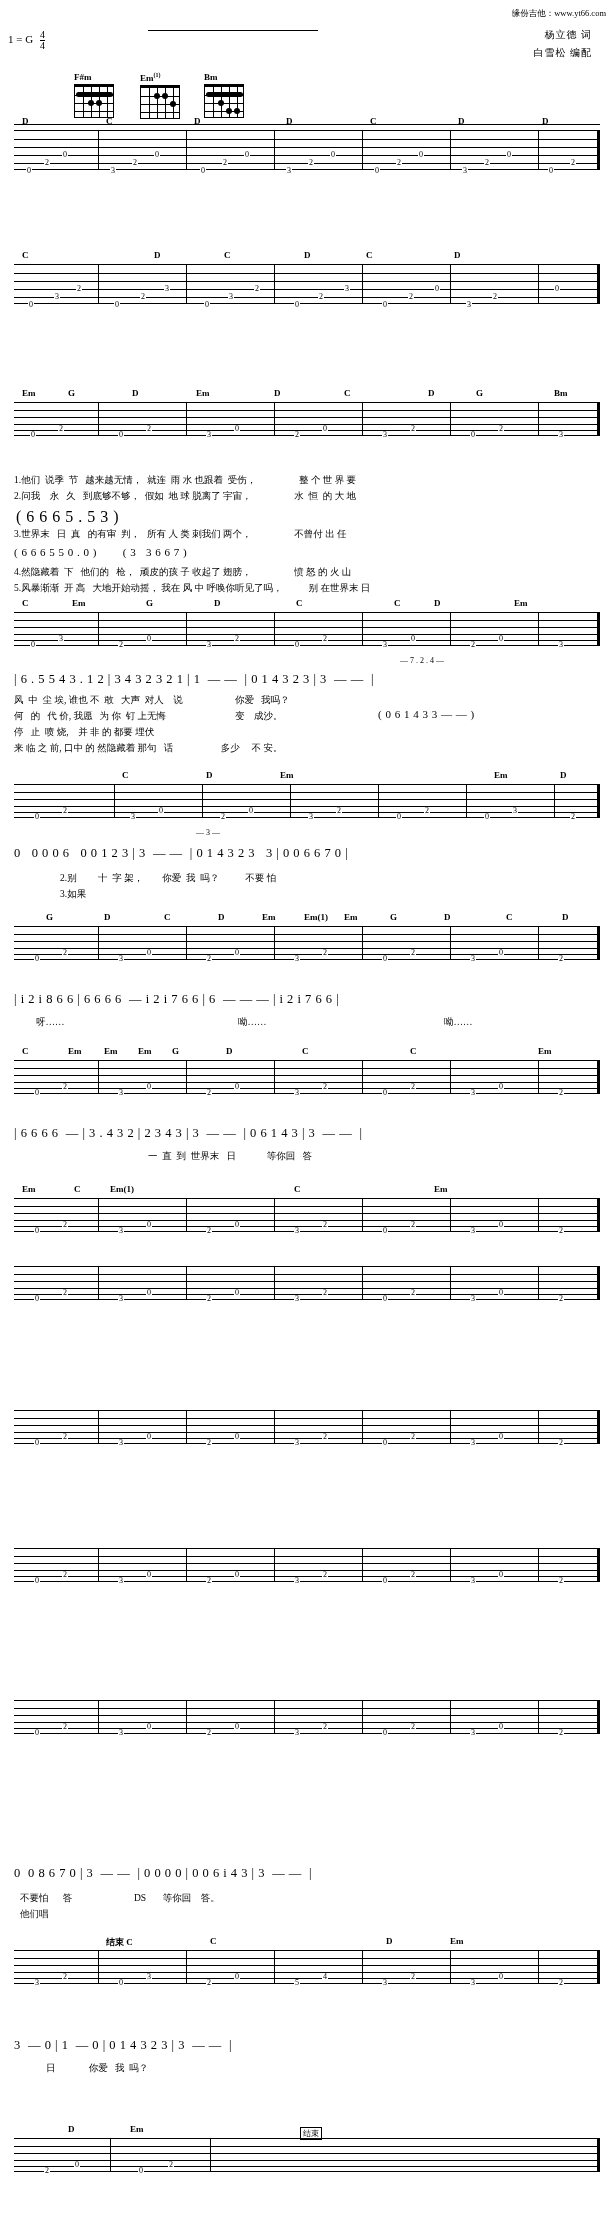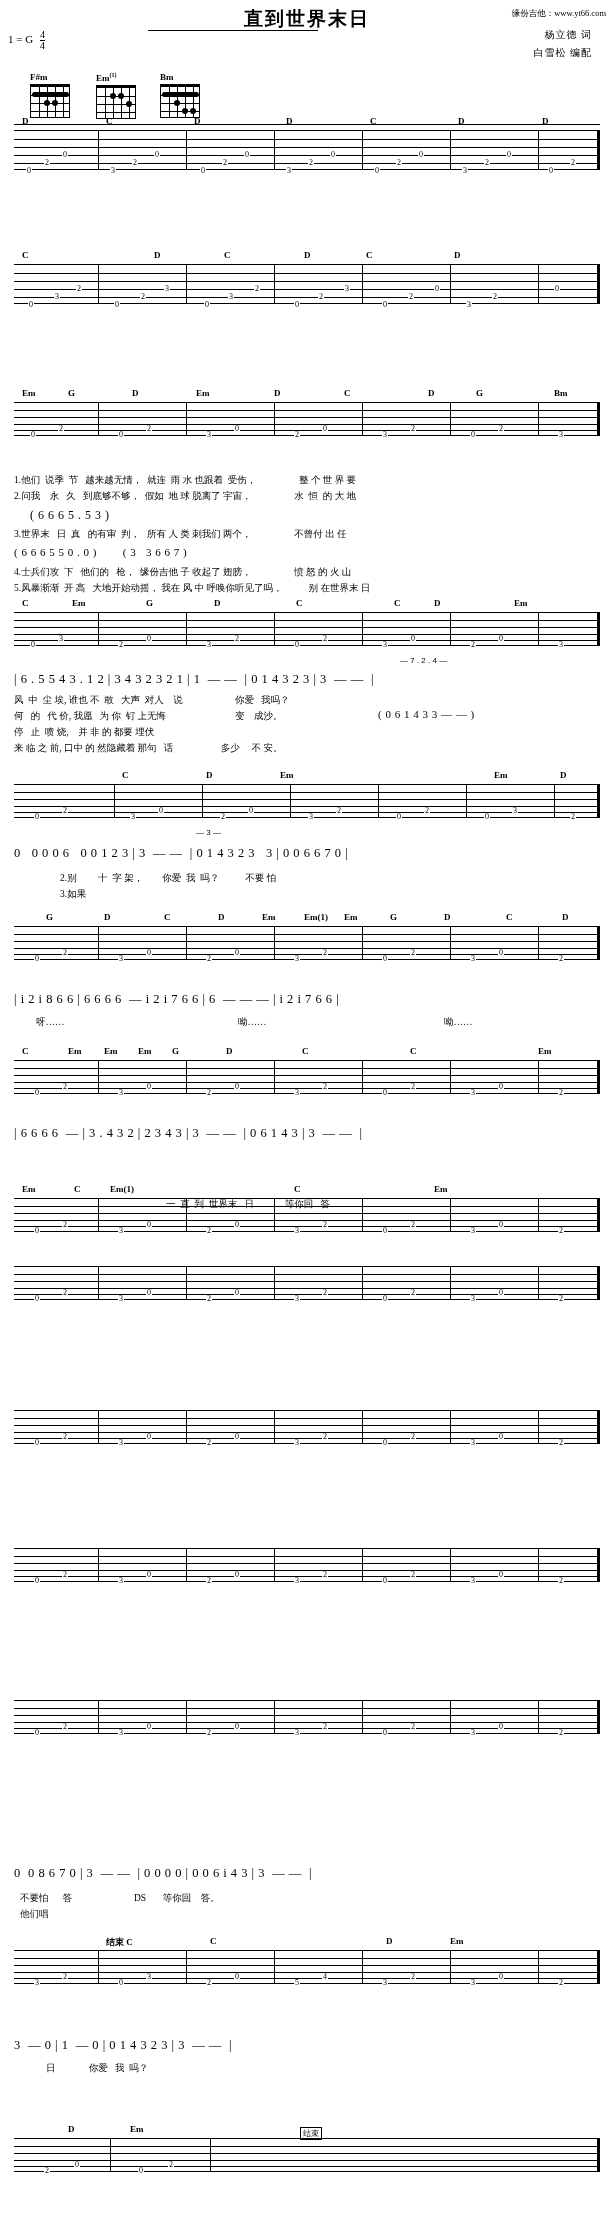--- a/index.html
+++ b/index.html
@@ -61,21 +61,21 @@
     vertical-align:middle;
     text-align:center;
     line-height:1;
     margin-left:4px;
     font-size:10px;
   }
   .keysig .frac .num{display:block;}
   .keysig .frac .den{display:block;border-top:1px solid #000;padding-top:0px;}
 
   
-  .chordbox{position:absolute;}
+  .chordbox{position:absolute;margin-left:44px;}
   .chordbox .cname{
     font-size:9px;
     text-align:left;
     margin-bottom:2px;
     font-family:"Liberation Serif", serif;
     font-weight:bold;
   }
   .chordbox .cname sup{font-size:6px;}
   .grid{
     position:relative;
@@ -134,31 +134,30 @@
   .lyric{
     position:absolute;
     font-family:"Liberation Serif", serif;
     font-size:9.5px;
     white-space:pre;
     letter-spacing:0px;
   }
   .small{
     position:absolute;
     font-size:8px;
-    font-family:Liberation Sans, sans-serif;
+    font-family:Liberation Serif, serif;
     white-space:pre;
   }
   .hline{position:absolute;background:#000;height:1px;}
 </style>
 </head>
 <body>
 
 <div class="sheet">
 
-  <div class="title">直到世界末日</div>
   <div class="title-underline"></div>
   <div class="credit-site">缘份吉他：www.yt66.com</div>
   <div class="credit-1">杨立德   词</div>
   <div class="credit-2">白雪松  编配</div>
 
   <div class="keysig">
     <span>1 = G</span>
     <span class="frac">
       <span class="num">4</span>
       <span class="den">4</span>
@@ -331,24 +330,24 @@
       <div class="tnum" style="left:368px;top:28px;">3</div>
       <div class="tnum" style="left:396px;top:22px;">2</div>
       <div class="tnum" style="left:456px;top:28px;">0</div>
       <div class="tnum" style="left:484px;top:22px;">2</div>
       <div class="tnum" style="left:544px;top:28px;">3</div>
     </div>
   </div>
 
   <div class="lyric" style="left:14px; top:474px;"><span>1.</span><span>他们  说季  节   越来越无情，  就连  雨 水 也跟着  受伤，                  整 个 世 界 要</span></div>
   <div class="lyric" style="left:14px; top:490px;"><span>2.</span><span>问我    永   久   到底够不够，  假如  地 球 脱离了 宇宙，                  水  恒  的 大 地</span></div>
-  <div class="jp" style="left:30px; top:508px; font-size:12px;">( 6 6 6 5 . 5 3 )</div>
+  <div class="jp" style="left:16px; top:508px; font-size:16px;">( 6 6 6 5 . 5 3 )</div>
   <div class="lyric" style="left:14px; top:528px;"><span>3.</span><span>世界末   日  真   的有审  判，   所有 人 类 刺我们 两个，                  不曾付 出 任</span></div>
   <div class="jp" style="left:14px; top:546px; font-size:11px;">( 6 6 6 5 5 0 . 0 )        ( 3   3 6 6 7 )</div>
-  <div class="lyric" style="left:14px; top:566px;"><span>4.</span><span>士兵们攻  下   他们的   枪，  缘份吉他 子 收起了 翅膀，                  愤 怒 的 火 山</span></div>
+  <div class="lyric" style="left:14px; top:566px;"><span>4.</span><span>然隐藏着  下   他们的   枪，  顽皮的孩 子 收起了 翅膀，                  愤 怒 的 火 山</span></div>
   <div class="lyric" style="left:14px; top:582px;"><span>5.</span><span>风暴渐渐  开 高   大地开始动摇， 我在 风 中 呼唤你听见了吗，           别 在世界末 日</span></div>
 
   <div class="system" style="top:598px;">
     <div class="chordlbl" style="left:8px;top:0px;">C</div>
     <div class="chordlbl" style="left:58px;top:0px;">Em</div>
     <div class="chordlbl" style="left:132px;top:0px;">G</div>
     <div class="chordlbl" style="left:200px;top:0px;">D</div>
     <div class="chordlbl" style="left:282px;top:0px;">C</div>
     <div class="chordlbl" style="left:380px;top:0px;">C</div>
     <div class="chordlbl" style="left:420px;top:0px;">D</div>
@@ -505,21 +504,21 @@
       <div class="tnum" style="left:308px;top:22px;">2</div>
       <div class="tnum" style="left:368px;top:28px;">0</div>
       <div class="tnum" style="left:396px;top:22px;">2</div>
       <div class="tnum" style="left:456px;top:28px;">3</div>
       <div class="tnum" style="left:484px;top:22px;">0</div>
       <div class="tnum" style="left:544px;top:28px;">2</div>
     </div>
   </div>
 
   <div class="jp" style="left:14px; top:1126px;">| 6 6 6 6  — | 3 . 4 3 2 | 2 3 4 3 | 3  — —  | 0 6 1 4 3 | 3  — —  |</div>
-  <div class="lyric" style="left:166px; top:1150px;margin-top:48px;">一  直  到  世界末   日             等你回   答</div>
+  <div class="lyric" style="left:148px; top:1150px;">一  直  到  世界末   日             等你回   答</div>
 
   <div class="system" style="top:1184px;">
     <div class="chordlbl" style="left:8px;top:0px;">Em</div>
     <div class="chordlbl" style="left:60px;top:0px;">C</div>
     <div class="chordlbl" style="left:96px;top:0px;">Em(1)</div>
     <div class="chordlbl" style="left:280px;top:0px;">C</div>
     <div class="chordlbl" style="left:420px;top:0px;">Em</div>
     <div class="staff" style="top:14px;height:34px;">
       <div class="line" style="top:7px"></div>
         <div class="line" style="top:14px"></div>

